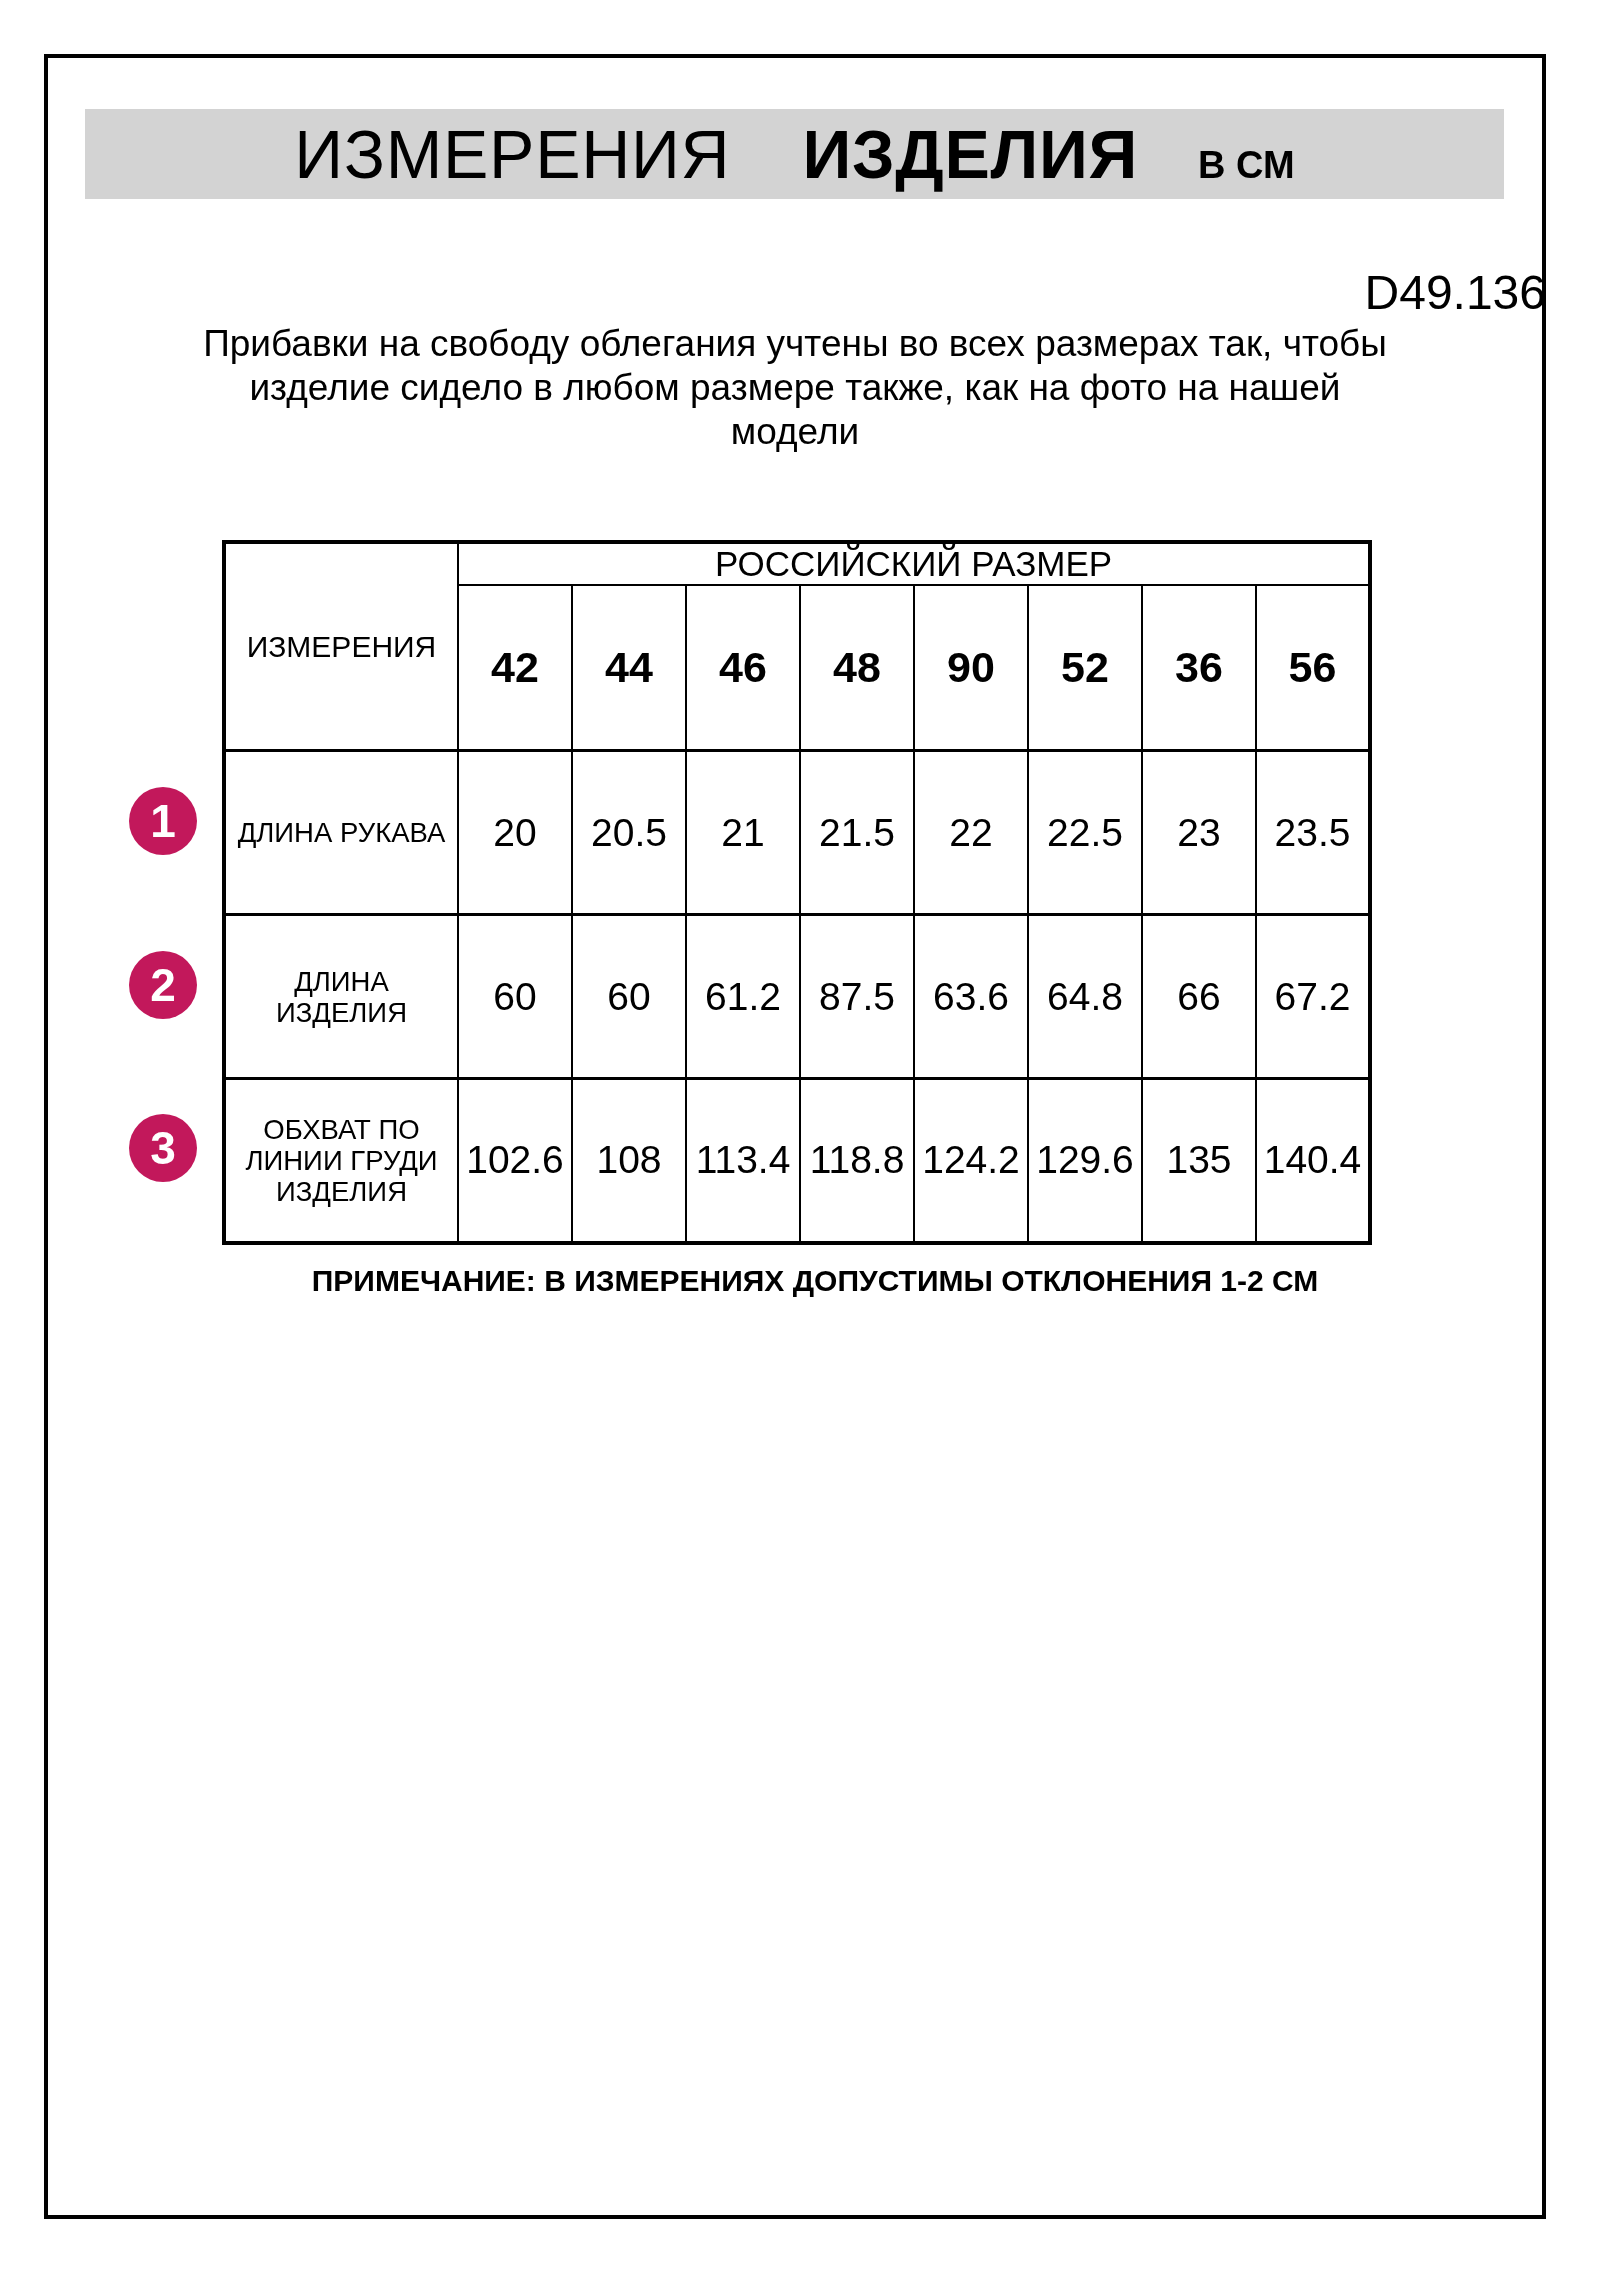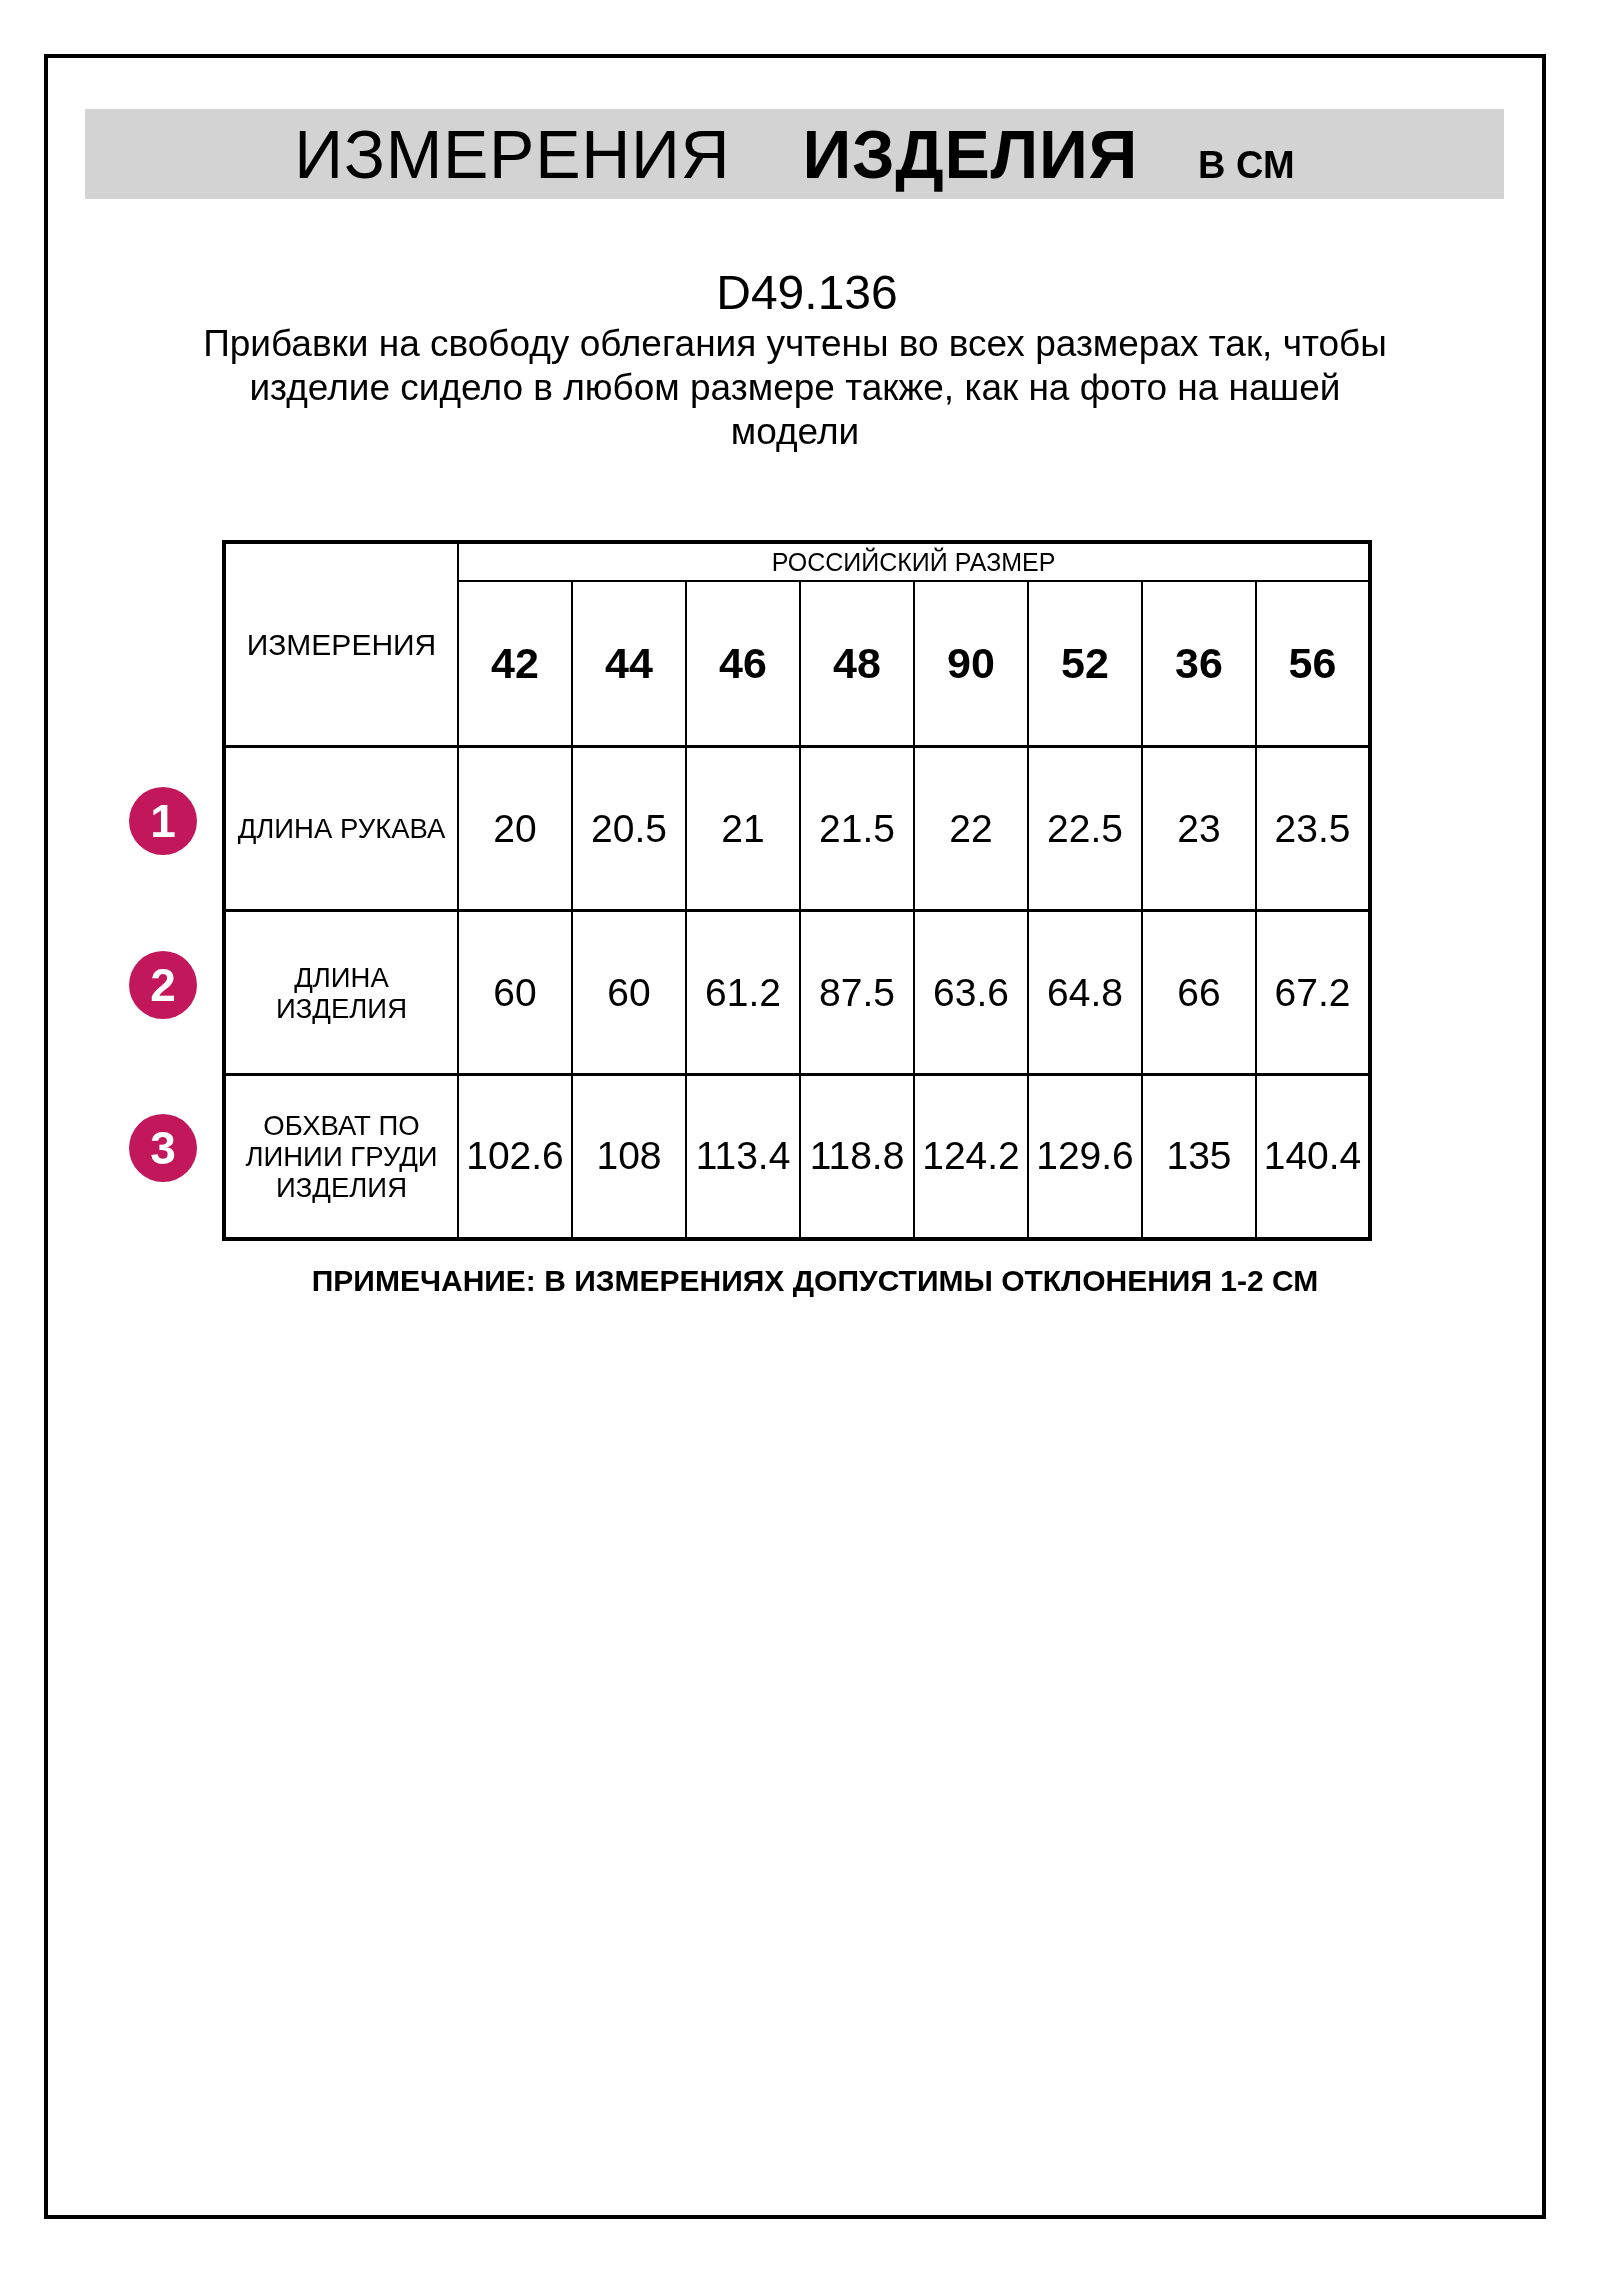--- a/index.html
+++ b/index.html
@@ -25,41 +25,41 @@
     text-align: center;
     line-height: 90px;
     white-space: nowrap;
   }
   .title-word1 { font-size: 68px; font-weight: 400; letter-spacing: 0.7px; }
   .title-word2 { font-size: 68px; font-weight: 700; margin-left: 72px; letter-spacing: 0.7px; }
   .title-units { font-size: 38px; font-weight: 700; margin-left: 60px; }
   .product-code {
     position: absolute;
     left: 44px; top: 265px; width: 1502px;
-    text-align: center;
-    font-size: 48px; font-weight: 400; margin-left: 12px;
+    text-align: right;
+    font-size: 48px; font-weight: 400;
   }
   .description {
     position: absolute;
     left: 44px; top: 322px; width: 1502px;
     text-align: center;
     font-size: 37px; line-height: 44px;
     white-space: pre-line;
   }
   table.size-table {
     position: absolute;
     left: 222px; top: 540px;
     width: 1145px;
     border-collapse: collapse;
     table-layout: fixed;
     border: 4.6px solid #000;
   }
   table.size-table td { border: 2px solid #000; text-align: center; vertical-align: middle; padding: 0; }
   td.corner-cell { font-size: 30px; }
-  td.span-header-cell { height: 36px; font-size: 25px; border-bottom: 3.9px solid #000; }
+  td.span-header-cell { height: 36px; font-size: 35px; border-bottom: 3.9px solid #000; }
   tr.sizes-row td { height: 163px; font-size: 43px; font-weight: 700; }
   tr.data-row td { border-top: 3.9px solid #000; }
   tr.data-row { height: 164px; margin-top: 16px; }
   td.row-label { font-size: 27.5px; line-height: 31px; white-space: pre-line; }
   td.value-cell { font-size: 39px; }
   .badge {
     position: absolute;
     left: 129px;
     width: 68px; height: 68px;
     border-radius: 50%;

